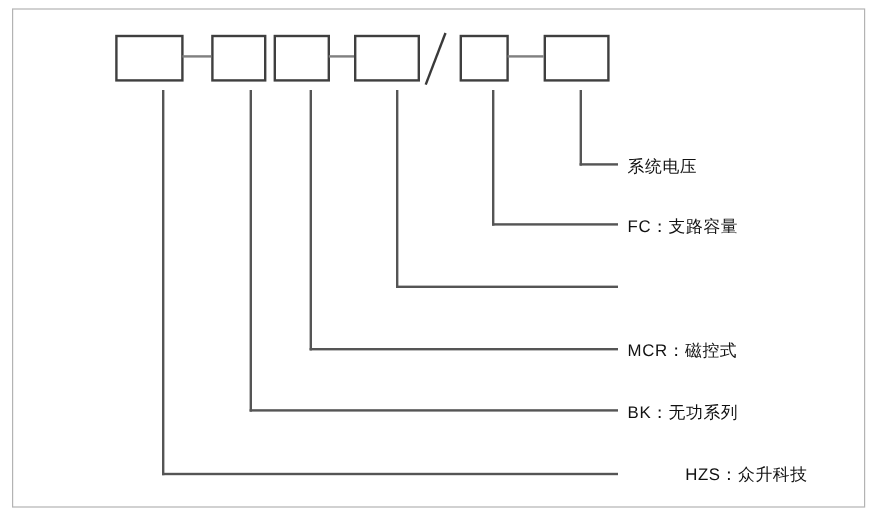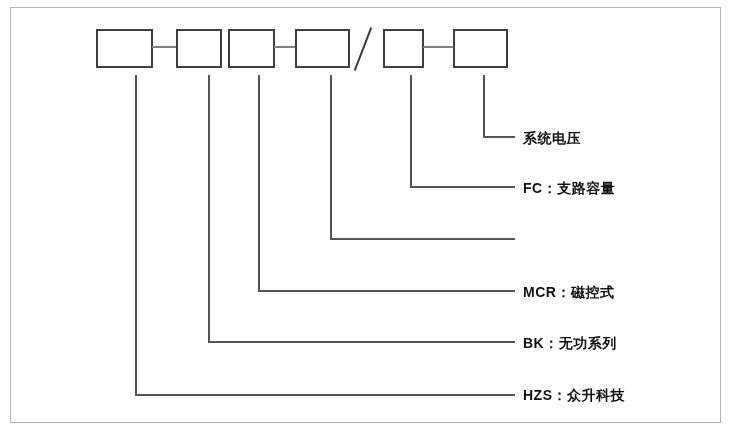--- a/index.html
+++ b/index.html
@@ -55,21 +55,21 @@
     border-left: 2px solid #555555;
     border-bottom: 2px solid #555555;
     top: 75px;
   }
   .lbl {
     position: absolute;
     left: 523px;
     height: 20px;
     line-height: 20px;
     font-size: 14px;
-    font-weight: bold;
+    font-weight: normal;
     color: #111111;
     white-space: nowrap;
     letter-spacing: 0.5px;
   }
 </style>
 </head>
 <body>
 
 <div class="canvas">
 
@@ -92,15 +92,15 @@
   <div class="leader" style="left:410px; width:105px; height:113px;"></div>
   <div class="leader" style="left:330px; width:185px; height:165px;"></div>
   <div class="leader" style="left:258px; width:257px; height:217px;"></div>
   <div class="leader" style="left:208px; width:307px; height:268px;"></div>
   <div class="leader" style="left:135px; width:380px; height:321px;"></div>
 
   <div class="lbl" style="top:128px;">系统电压</div>
   <div class="lbl" style="top:178px;">FC：支路容量</div>
   <div class="lbl" style="top:333px;">BK：无功系列</div>
   <div class="lbl" style="top:282px;">MCR：磁控式</div>
-  <div class="lbl" style="top:385px;">HZS：众升科技</div>
+  <div class="lbl" style="top:385px;margin-left:48px;">HZS：众升科技</div>
 
 </div>
 
 </body></html>

